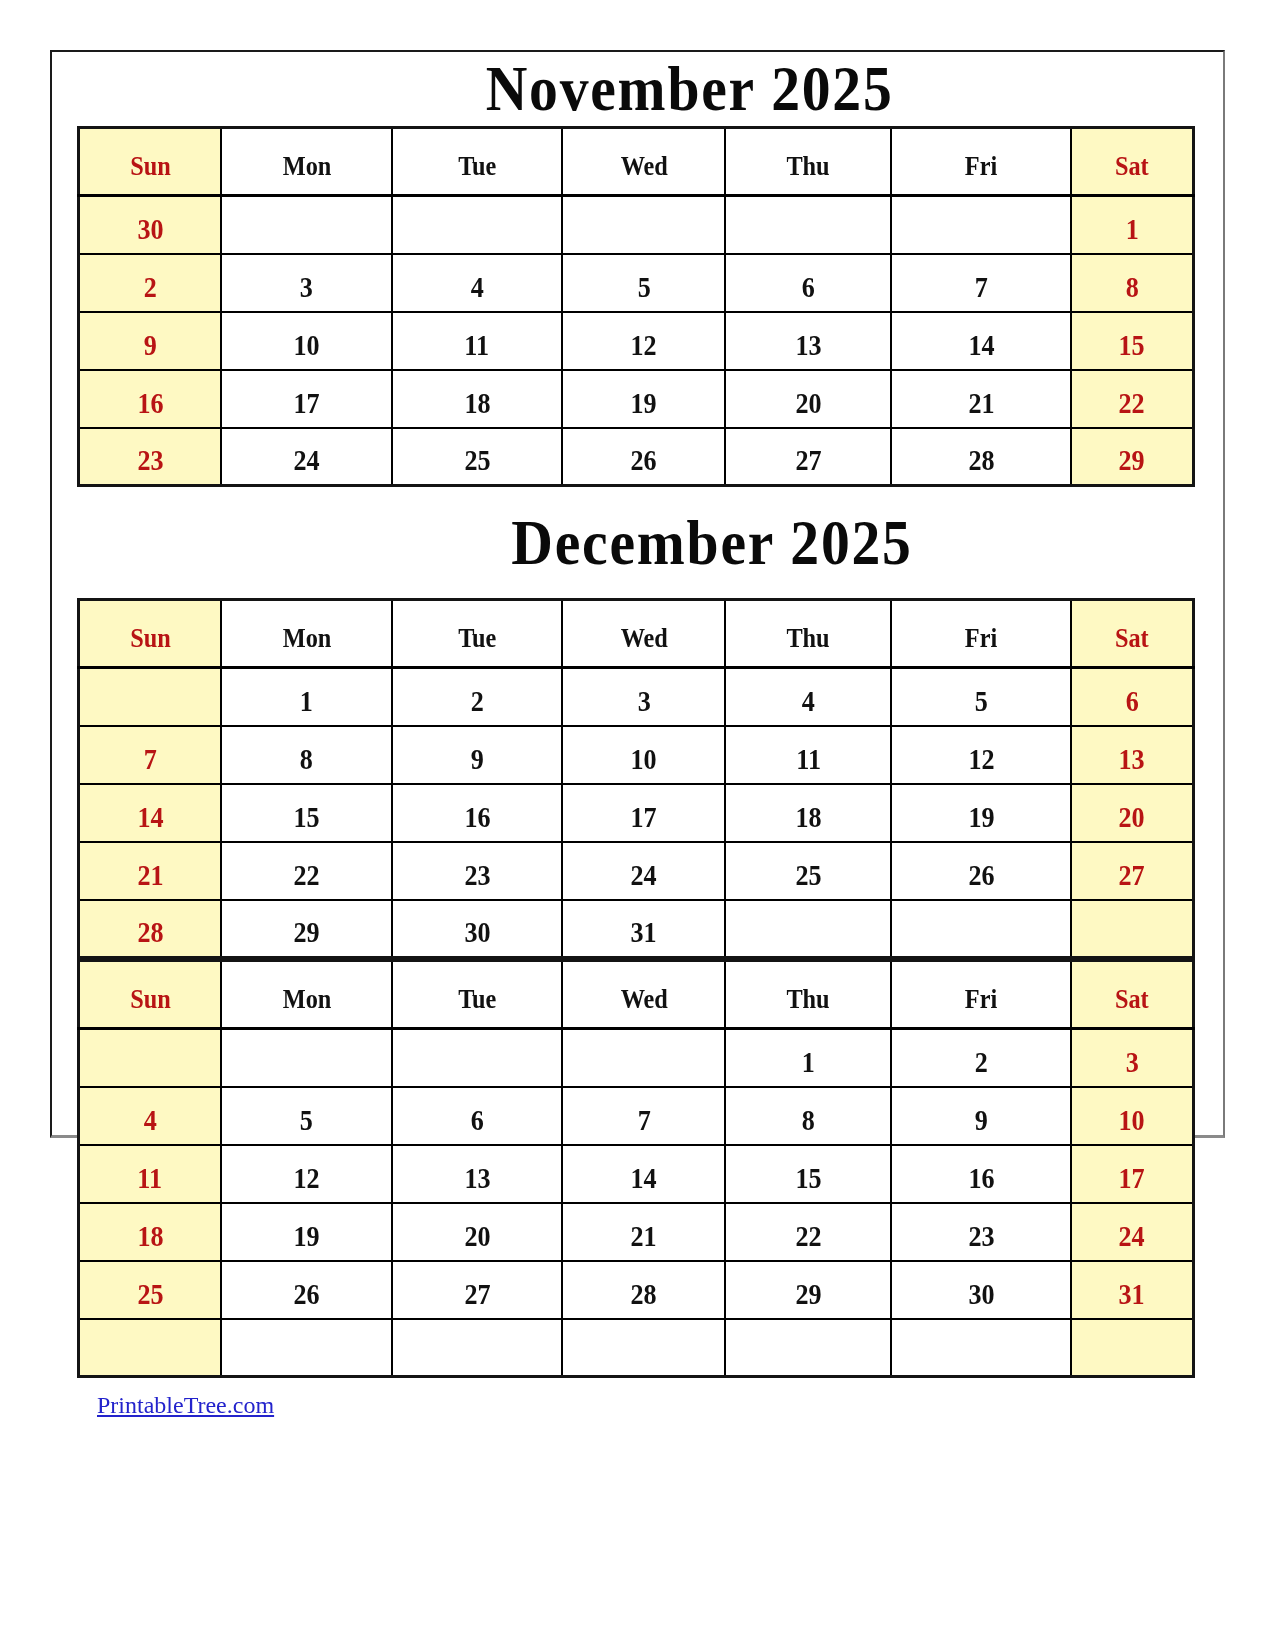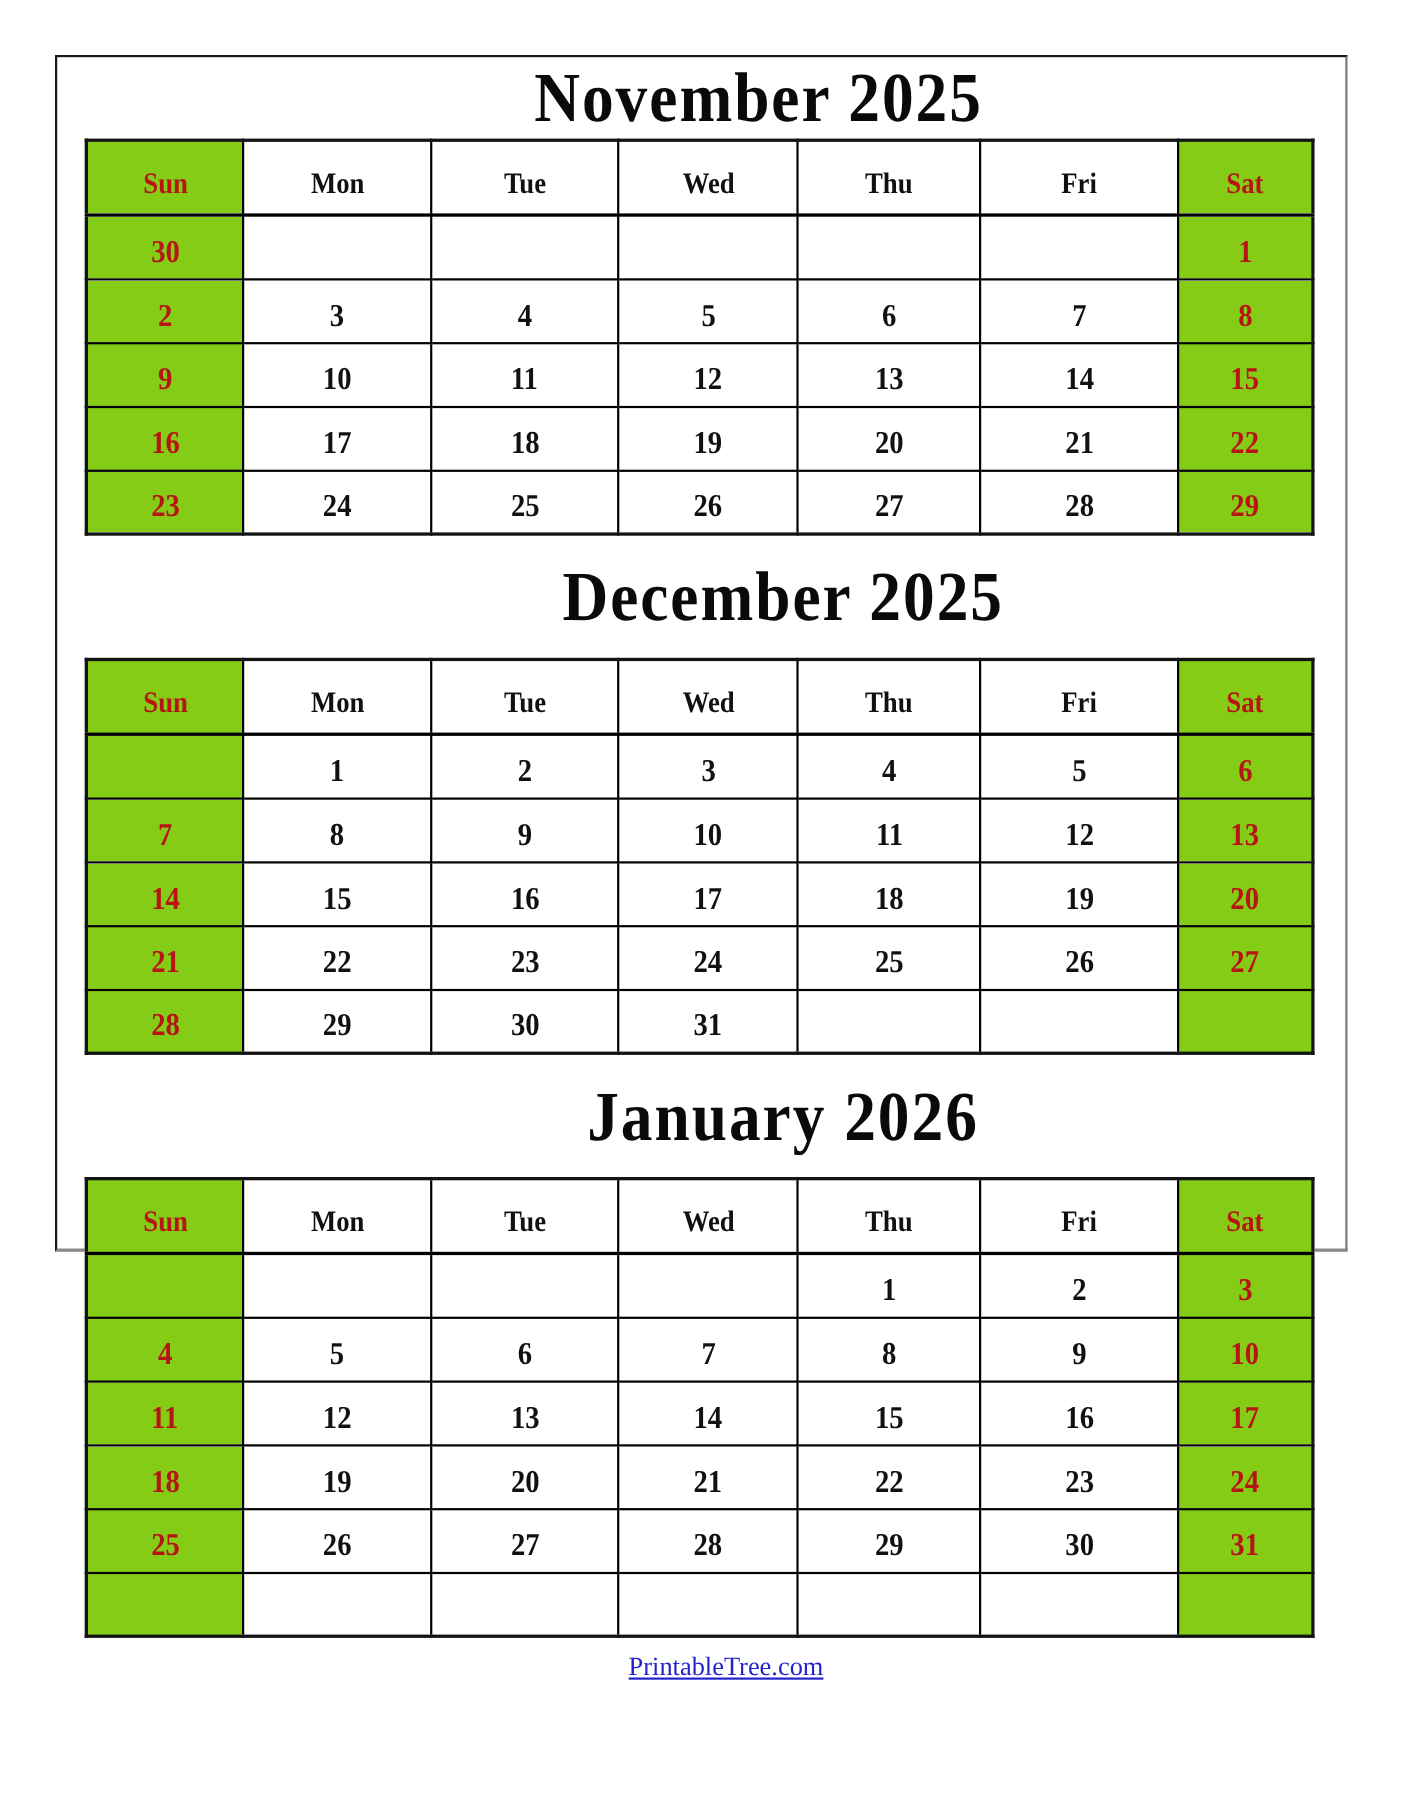--- a/index.html
+++ b/index.html
@@ -88,26 +88,25 @@
   table.cal-table th:nth-child(5), table.cal-table td:nth-child(5) { width: 14.9%; }
   table.cal-table th:nth-child(6), table.cal-table td:nth-child(6) { width: 16.1%; }
   table.cal-table th:nth-child(7), table.cal-table td:nth-child(7) { width: 11.0%; }
   .cnd {
     display: inline-block;
     transform: scaleX(0.9);
     transform-origin: center bottom;
     white-space: nowrap;
   }
   .wknd {
-    background: #84cc16;
+    background: #fef9c3;
     color: #B81414;
   }
   .footer {
     margin-top: 14px;
-    text-align: center;
     padding-left: 45px;
   }
   .footer a {
     font-size: 24px;
     color: #2323CC;
     text-decoration: underline;
     cursor: pointer;
     font-family: "Liberation Serif", "DejaVu Serif", serif;
   }
 </style>
@@ -242,23 +241,20 @@
             <td><span class="cnd">31</span></td>
             <td></td>
             <td></td>
             <td class="wknd"></td>
           </tr>
         </tbody>
       </table>
   </section>
 
   <section>
-    <h1 class="cal-title tall">
-        <span class="title-text">January 2026</span>
-      </h1>
     <table class="cal-table">
         <thead>
           <tr>
             <th class="wknd"><span class="cnd">Sun</span></th>
             <th><span class="cnd">Mon</span></th>
             <th><span class="cnd">Tue</span></th>
             <th><span class="cnd">Wed</span></th>
             <th><span class="cnd">Thu</span></th>
             <th><span class="cnd">Fri</span></th>
             <th class="wknd"><span class="cnd">Sat</span></th>

